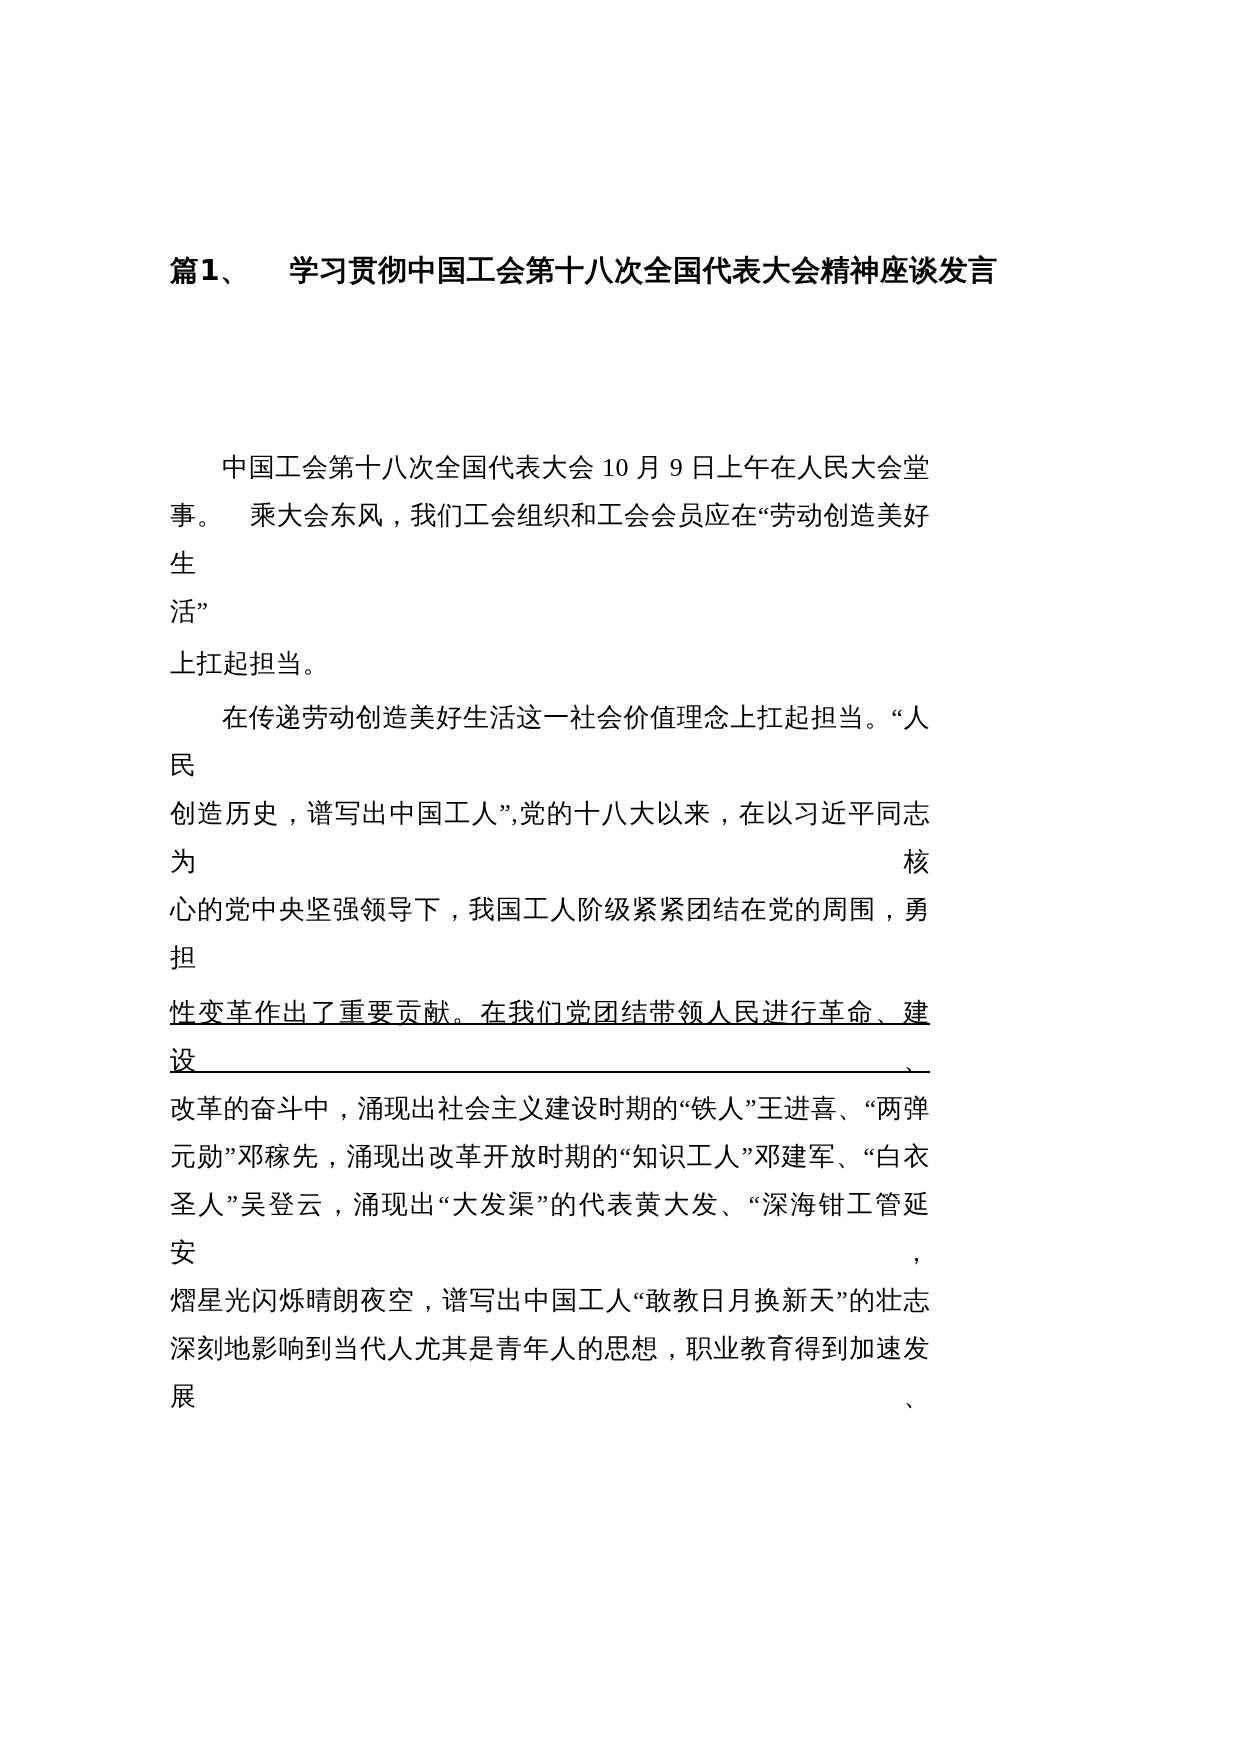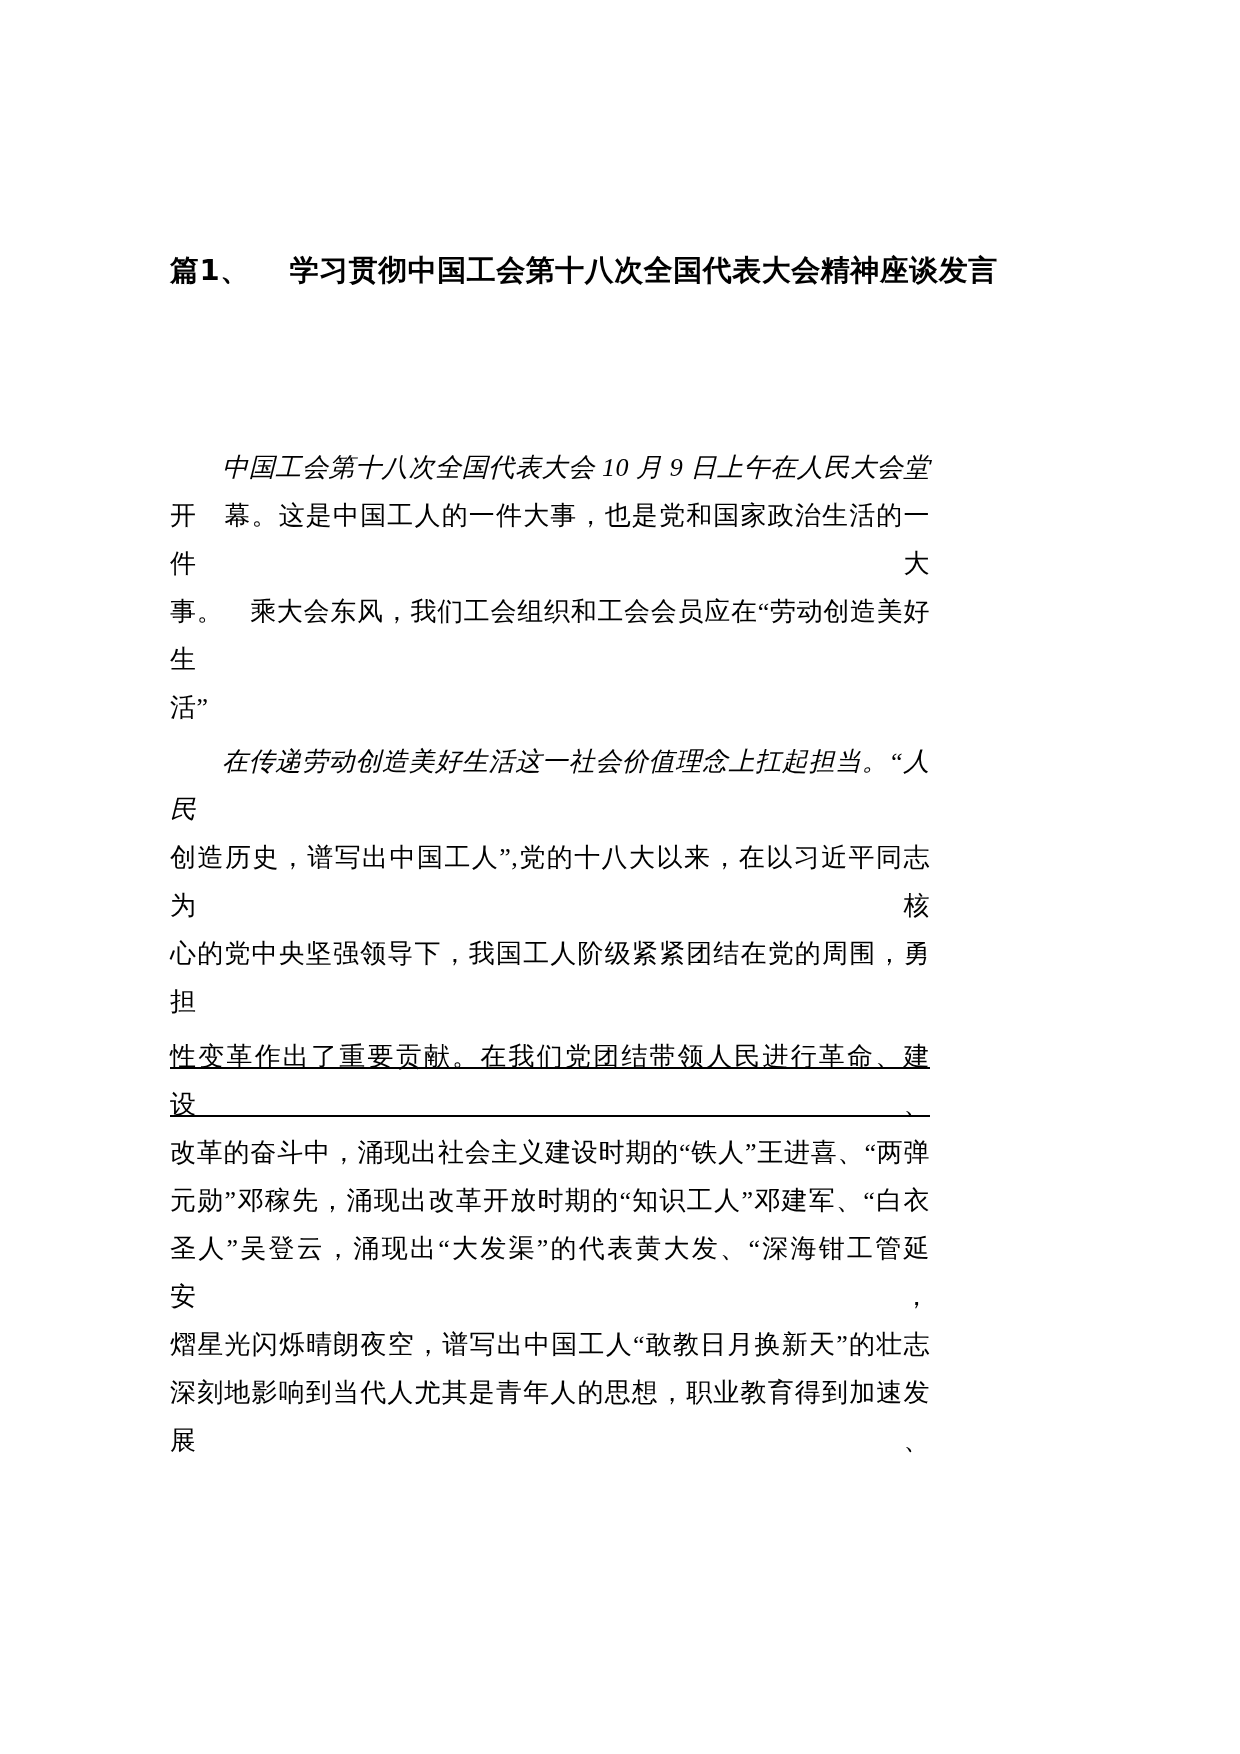--- a/index.html
+++ b/index.html
@@ -37,38 +37,38 @@
     font-size: 26px;
     line-height: 48px;
     white-space: pre-wrap;
     text-align: left;
     letter-spacing: 0.5px;
   }
   .j {
     text-align: justify;
     text-align-last: justify;
   }
-  .ind { text-indent: 52px; font-style: italic; }
+  .ind { text-indent: 52px; }
   .mt4  { margin-top: 4px; }
   .mt6  { margin-top: 6px; }
   .mt7  { margin-top: 7px; text-decoration: underline; }
 </style>
 </head>
 <body>
 
 <div class="page">
   <div class="content">
 
     <div class="doc-title">篇1、　 学习贯彻中国工会第十八次全国代表大会精神座谈发言</div>
 
     <div class="line j ind">中国工会第十八次全国代表大会 10 月 9 日上午在人民大会堂</div>
-    <div class="line j">开　幕。这是中国工人的一件大事，也是党和国家政治生活的一件大</div>
     <div class="line j">事。　乘大会东风，我们工会组织和工会会员应在“劳动创造美好生</div>
     <div class="line">活”</div>
 
+    <div class="line mt4">上扛起担当。</div>
 
     <div class="line j ind mt6">在传递劳动创造美好生活这一社会价值理念上扛起担当。“人民</div>
     <div class="line j">创造历史，谱写出中国工人”,党的十八大以来，在以习近平同志为核</div>
     <div class="line j">心的党中央坚强领导下，我国工人阶级紧紧团结在党的周围，勇担</div>
     <div class="line j mt7">性变革作出了重要贡献。在我们党团结带领人民进行革命、建设、</div>
     <div class="line j">改革的奋斗中，涌现出社会主义建设时期的“铁人”王进喜、“两弹</div>
     <div class="line j">元勋”邓稼先，涌现出改革开放时期的“知识工人”邓建军、“白衣</div>
     <div class="line j">圣人”吴登云，涌现出“大发渠”的代表黄大发、“深海钳工管延安，</div>
     <div class="line j">熠星光闪烁晴朗夜空，谱写出中国工人“敢教日月换新天”的壮志</div>
     <div class="line j">深刻地影响到当代人尤其是青年人的思想，职业教育得到加速发展、</div>

